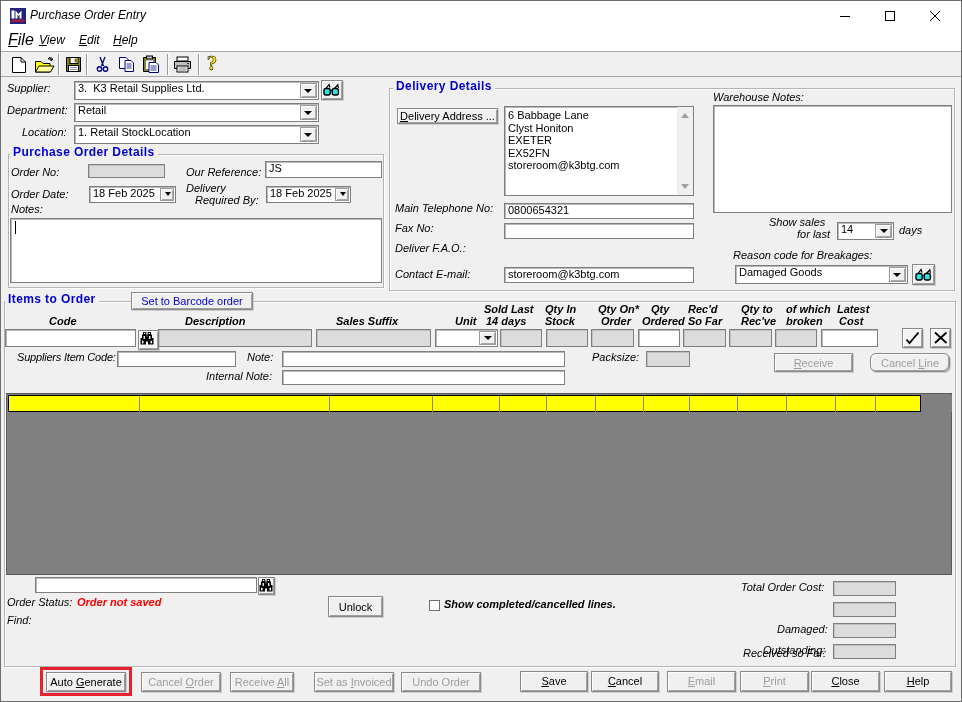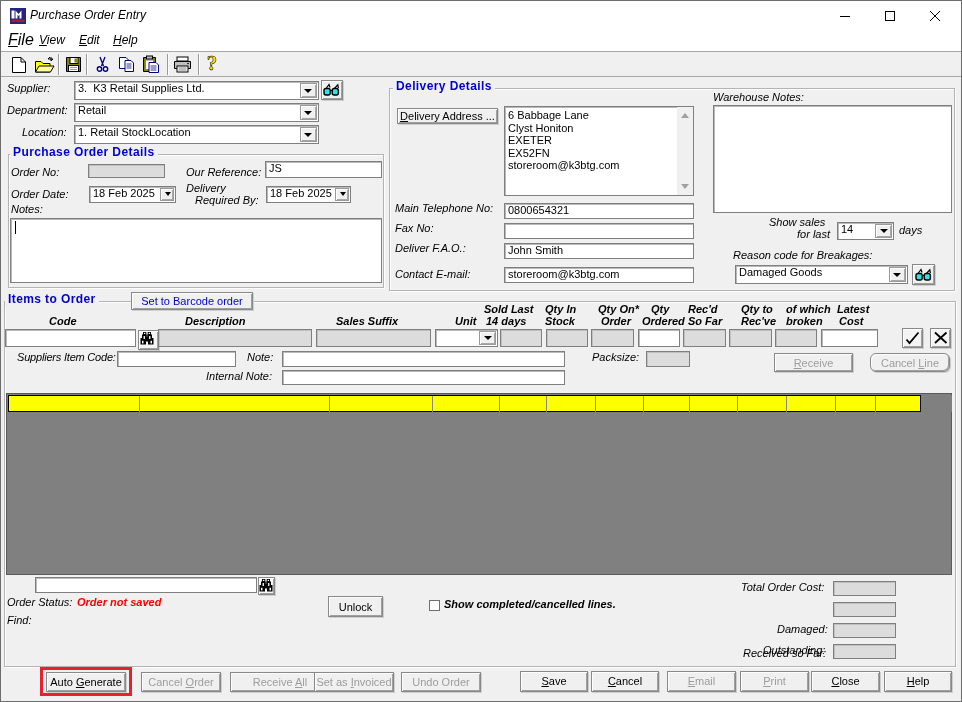--- a/index.html
+++ b/index.html
@@ -150,21 +150,20 @@
       </svg>
     <svg width="10" height="7" viewBox="0 0 10 7" style="position:absolute;left:3px;bottom:5px;">
         <path d="M5 6 L1 1 H9 Z" fill="#a0a0a0"></path>
       </svg>
   </div>
   <div class="l" style="left:396px;top:204px;">Main Telephone No:</div>
   <div class="f" style="left:503px;top:202px;width:190px;height:16px;">0800654321</div>
   <div class="l" style="left:396px;top:224px;">Fax No:</div>
   <div class="f" style="left:503px;top:222px;width:190px;height:16px;"></div>
   <div class="l" style="left:396px;top:244px;">Deliver F.A.O.:</div>
-  <div class="f" style="left:503px;top:242px;width:190px;height:16px;">John Smith</div>
   <div class="l" style="left:396px;top:270px;">Contact E-mail:</div>
   <div class="f" style="left:503px;top:266px;width:190px;height:16px;">storeroom@k3btg.com</div>
 
   <div class="l" style="left:714px;top:93px;">Warehouse Notes:</div>
   <div class="f" style="left:712px;top:104px;width:239px;height:108px;"></div>
   <div class="l" style="left:770px;top:218px;">Show sales</div>
   <div class="l" style="left:798px;top:230px;">for last</div>
   <div class="f combo" style="left:836px;top:221px;width:57px;height:18px;">14<span class="arrowbox"></span><span class="tri" style="right:5px;top:6px;"></span></div>
   <div class="l" style="left:900px;top:226px;">days</div>
   <div class="l" style="left:734px;top:251px;">Reason code for Breakages:</div>
@@ -305,21 +304,21 @@
   <div class="l" style="left:744px;top:604px;margin-top:42px;">Received so Far:</div>
   <div class="fd" style="left:832px;top:601px;width:63px;height:15px;"></div>
   <div class="l" style="left:778px;top:625px;">Damaged:</div>
   <div class="fd" style="left:832px;top:622px;width:63px;height:15px;"></div>
   <div class="l" style="left:764px;top:646px;">Outstanding:</div>
   <div class="fd" style="left:832px;top:643px;width:63px;height:15px;"></div>
 
   <div style="position:absolute;left:39px;top:666px;width:92px;height:29px;border:3px solid #e8212e;"></div>
   <div class="btn" style="left:45px;top:671px;width:80px;height:20px;">Auto <u>G</u>enerate</div>
   <div class="btn dis" style="left:140px;top:671px;width:80px;height:20px;">Cancel <u>O</u>rder</div>
-  <div class="btn dis" style="left:229px;top:671px;width:100px;height:20px;">Receive <u>A</u>ll</div>
+  <div class="btn dis" style="left:229px;top:671px;width:64px;height:20px;">Receive <u>A</u>ll</div>
   <div class="btn dis" style="left:313px;top:671px;width:80px;height:20px;">Set as <u>I</u>nvoiced</div>
   <div class="btn dis" style="left:400px;top:671px;width:80px;height:20px;">Undo Order</div>
   <div class="btn" style="left:519px;top:670px;width:68px;height:21px;"><u>S</u>ave</div>
   <div class="btn" style="left:590px;top:670px;width:68px;height:21px;"><u>C</u>ancel</div>
   <div class="btn dis" style="left:666px;top:670px;width:69px;height:21px;"><u>E</u>mail</div>
   <div class="btn dis" style="left:739px;top:670px;width:69px;height:21px;"><u>P</u>rint</div>
   <div class="btn" style="left:810px;top:670px;width:69px;height:21px;"><u>C</u>lose</div>
   <div class="btn" style="left:883px;top:670px;width:68px;height:21px;"><u>H</u>elp</div>
 
 </div>

